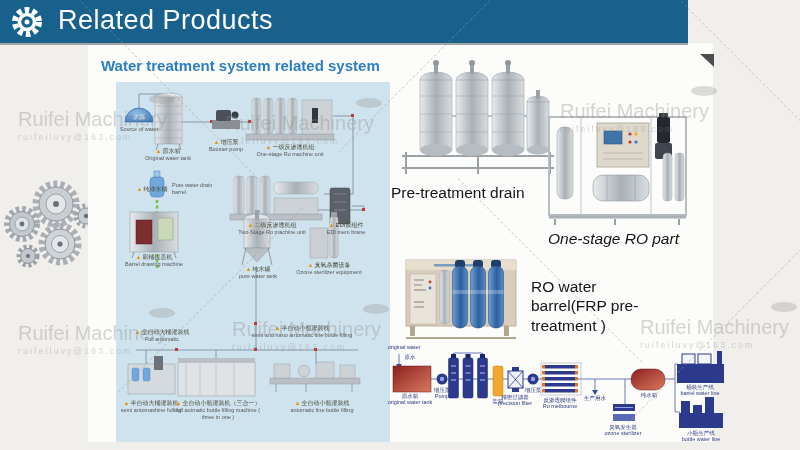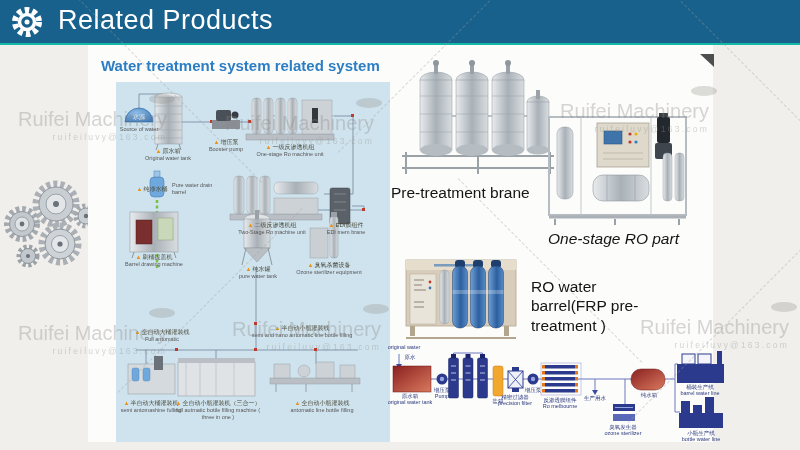--- a/index.html
+++ b/index.html
@@ -1,37 +1,37 @@
 <!DOCTYPE html>
 <html><head>
 <meta charset="utf-8">
 <style>
   html,body{margin:0;padding:0;}
   body{font-family:"Liberation Sans", sans-serif;}
   .slide{position:relative;width:800px;height:450px;background:#f1efec;overflow:hidden;}
-  .header{position:absolute;left:0;top:0;width:800px;height:43px;background:#17618c;border-bottom:2px solid #14b8a6;text-align:right;}
+  .header{position:absolute;left:0;top:0;width:688px;height:43px;background:#17618c;border-bottom:2px solid #a3a3a3;text-align:right;}
   .header-title{position:absolute;left:58px;top:5px;font-size:27px;color:#ffffff;letter-spacing:.5px;}
   .gear-ic{position:absolute;left:9px;top:4px;}
   .panel{position:absolute;left:88px;top:43px;width:625px;height:399px;background:#fcfcfb;}
   .strip{position:absolute;left:0;top:43px;width:88px;height:407px;background:#f1efec;}
   .fold{position:absolute;left:700px;top:54px;width:0;height:0;border-top:13px solid #4e4e4e;border-left:14px solid transparent;}
   .subtitle{position:absolute;left:101px;top:57px;font-size:15px;font-weight:bold;color:#2b7ec4;}
   .flow-panel{position:absolute;left:116px;top:82px;width:274px;height:360px;background:#cfe3ee;}
   .lbl{position:absolute;font-size:6px;line-height:1.2;color:#3c3c3c;text-align:center;}
   .lbl .m{color:#e89410;margin-right:1px;}
   .lbl .zh{color:#4a4a3a;}
   .lbl .en{color:#555;font-size:5.5px;}
   .lbl.left{text-align:left;}
   .slbl{position:absolute;font-size:5.5px;line-height:1.15;color:#2c3a7e;text-align:center;}
   .photo{position:absolute;}
   .photo-label{position:absolute;font-size:15.5px;color:#141414;line-height:1.25;}
   .schem{position:absolute;left:385px;top:346px;width:339px;height:100px;}
   .wm{position:absolute;white-space:nowrap;pointer-events:none;}
   .wm .brand{font-size:20px;color:rgba(138,136,132,.34);}
-  .wm .email{font-size:8.5px;letter-spacing:2.2px;color:rgba(148,146,142,.38);margin-top:1px;text-align:right;}
+  .wm .email{font-size:8.5px;letter-spacing:2.2px;color:rgba(148,146,142,.38);margin-top:1px;}
   .wm .lips{position:absolute;right:-8px;top:-14px;width:26px;height:10px;background:rgba(150,148,144,.32);border-radius:50%;}
   .diag{position:absolute;width:260px;border-top:1px dashed rgba(160,158,154,.38);pointer-events:none;}
 </style>
 </head>
 <body>
 
 <div class="slide">
 
   <div class="strip">
     <svg class="gear-art" style="position:absolute;left:0px;top:129px;" width="92" height="110" viewBox="0 0 92 110">
@@ -258,21 +258,21 @@
       <rect x="138" y="34" width="4" height="9" fill="#9aa2a8"></rect>
     </g>
     <defs>
       <linearGradient id="gradSteel2" x1="0" y1="0" x2="1" y2="0">
         <stop offset="0" stop-color="#e8ebee"></stop>
           <stop offset=".5" stop-color="#a9b1b7"></stop>
           <stop offset="1" stop-color="#d9dde0"></stop>
       </linearGradient>
     </defs>
   </svg>
-  <div class="photo-label" style="left:391px;top:183px;">Pre-treatment brane</div>
+  <div class="photo-label" style="left:391px;top:183px;">Pre-treatment drain</div>
 
   <svg class="photo" style="left:545px;top:113px;" width="145" height="115" viewBox="0 0 145 115">
     <rect x="4" y="4" width="137" height="98" fill="none" stroke="#b6bdc2" stroke-width="2"></rect>
     <path d="M36,4 V102 M106,4 V102" stroke="#c2c8cd" stroke-width="1"></path>
     <g>
       <rect x="12" y="14" width="16" height="72" rx="7" fill="url(#gradSteel2)" stroke="#8f979e" stroke-width=".5"></rect>
     </g>
     <g>
       <rect x="52" y="10" width="52" height="44" fill="#ded9cb" stroke="#a8a294" stroke-width=".8"></rect>
       <rect x="59" y="18" width="18" height="13" fill="#3f74ab" stroke="#2c5580" stroke-width=".6"></rect>

